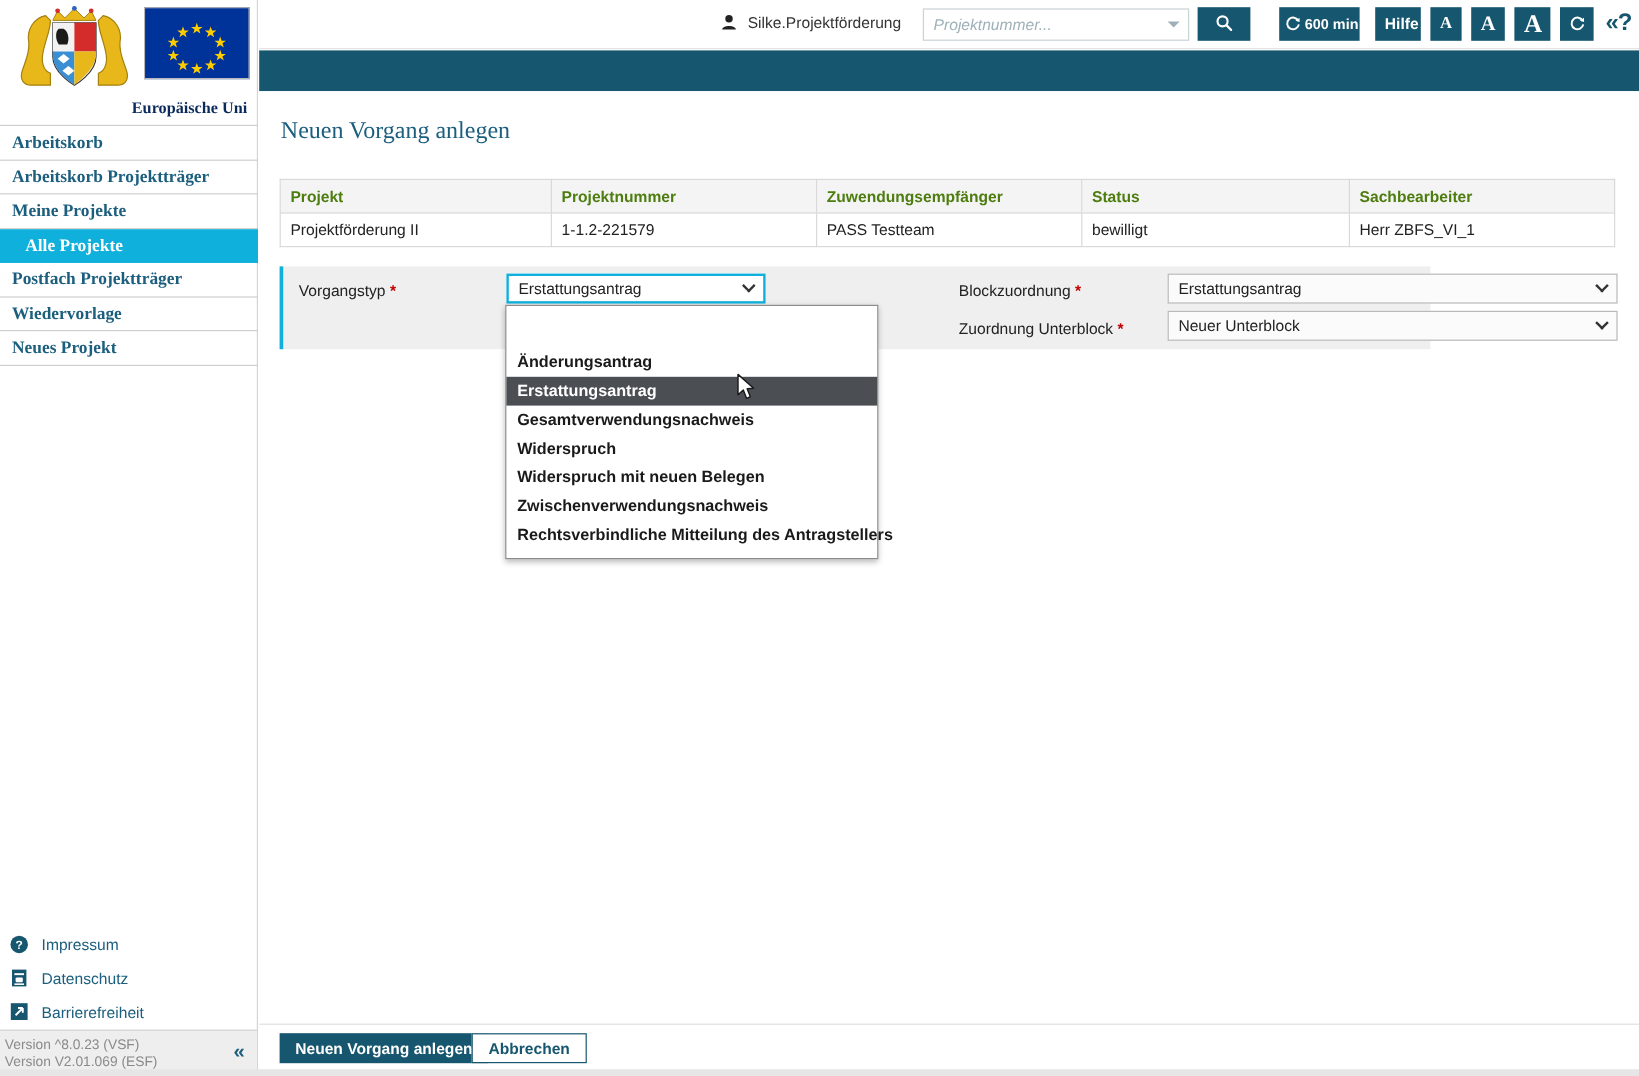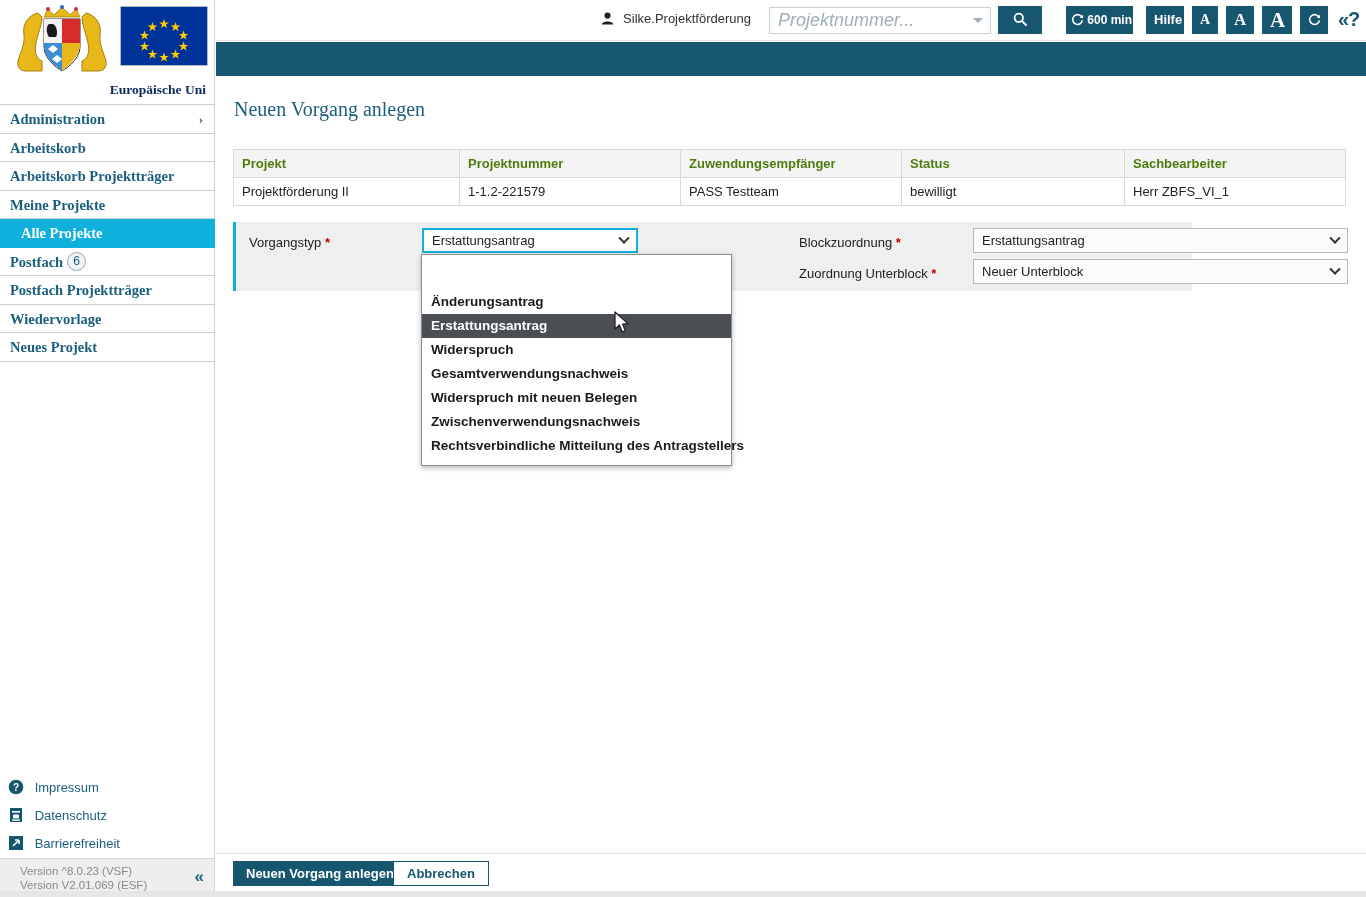--- a/index.html
+++ b/index.html
@@ -106,21 +106,21 @@
     vertical-align: -3px; margin-right: 7px;
   }
   .version-bar {
     position: absolute; left: 0; bottom: 0;
     width: 214px; height: 39px;
     background: #eeeeee;
     border-top: 1px solid #d4d4d4;
     color: #8a8a8a;
     font-size: 11.5px;
     line-height: 13.5px;
-    padding: 6px 0 0 20px;
+    padding: 6px 0 0 4px;
   }
   .collapse-btn {
     position: absolute; right: 10px; top: 8px;
     color: #1b5e7e; font-size: 17px; font-weight: bold;
     cursor: pointer; line-height: 20px;
   }
 
   
   #topbar {
     position: absolute; left: 216px; top: 0;
@@ -142,21 +142,21 @@
     width: 222px; height: 27px;
     border: 1px solid #c9d2d6;
     background: #ffffff;
   }
   .proj-search input {
     position: absolute; left: 0; top: 0;
     width: 196px; height: 25px;
     border: 0; outline: none;
     padding-left: 8px;
     font-family: "Liberation Sans", sans-serif;
-    font-size: 18px;
+    font-size: 13px;
     font-style: italic;
     color: #333;
     background: transparent;
   }
   .proj-search input::placeholder { color: #9fb0b8; font-style: italic; }
   .caret-sm {
     position: absolute; right: 7px; top: 10px;
     width: 0; height: 0;
     border-left: 5px solid transparent;
     border-right: 5px solid transparent;
@@ -384,37 +384,30 @@
             <polygon points="54.5,42.5 55.7,45.9 59.3,45.9 56.4,48.1 57.5,51.5 54.5,49.4 51.5,51.5 52.6,48.1 49.7,45.9 53.3,45.9"></polygon>
             <polygon points="43,45.5 44.2,48.9 47.8,48.9 44.9,51.1 46,54.5 43,52.4 40,54.5 41.1,51.1 38.2,48.9 41.8,48.9"></polygon>
           </g>
         </svg>
       </div>
       <div class="eu-caption">Europäische Uni</div>
     </div>
 
     <div class="nav-list">
       <div class="nav-item">
-        <span>Administration</span>
-        <span class="nav-chevron">›</span>
-      </div>
-      <div class="nav-item">
         <span>Arbeitskorb</span>
       </div>
       <div class="nav-item">
         <span>Arbeitskorb Projektträger</span>
       </div>
       <div class="nav-item">
         <span>Meine Projekte</span>
       </div>
       <div class="nav-item active">
         <span>Alle Projekte</span>
-      </div>
-      <div class="nav-item">
-        <span>Postfach</span><span class="badge">6</span>
       </div>
       <div class="nav-item">
         <span>Postfach Projektträger</span>
       </div>
       <div class="nav-item">
         <span>Wiedervorlage</span>
       </div>
       <div class="nav-item">
         <span>Neues Projekt</span>
       </div>
@@ -569,22 +562,22 @@
         <span>Neuer Unterblock</span>
         <span class="chev"></span>
       </div>
     </div>
 
     <div class="opt-list" style="left:205px; top:178px;font-weight:bold;">
       <div class="opt-pad-top"></div>
       <div class="opt blank"></div>
       <div class="opt">Änderungsantrag</div>
       <div class="opt sel">Erstattungsantrag</div>
+      <div class="opt">Gesamtverwendungsnachweis</div>
       <div class="opt">Widerspruch</div>
-      <div class="opt">Gesamtverwendungsnachweis</div>
       <div class="opt">Widerspruch mit neuen Belegen</div>
       <div class="opt">Zwischenverwendungsnachweis</div>
       <div class="opt">Rechtsverbindliche Mitteilung des Antragstellers</div>
       <div class="opt-pad-bot"></div>
     </div>
 
     <svg class="cursor" style="left:398px; top:235px;" viewBox="0 0 17 23">
       <polygon points="1,1 1,18 5.4,14 8.2,21 11.3,19.6 8.6,13 14,12.6" fill="#ffffff" stroke="#1a1a1a" stroke-width="1.2" stroke-linejoin="round"></polygon>
     </svg>
 

